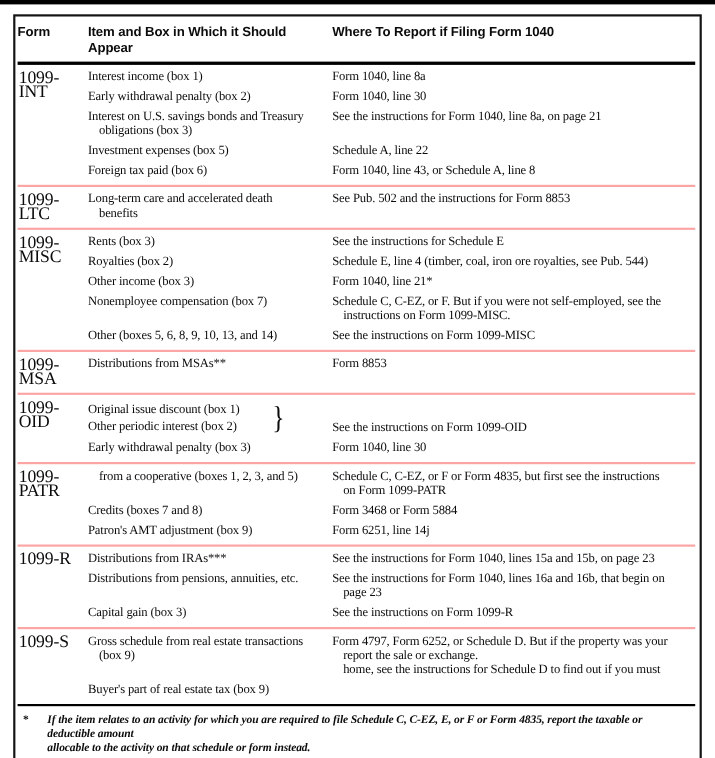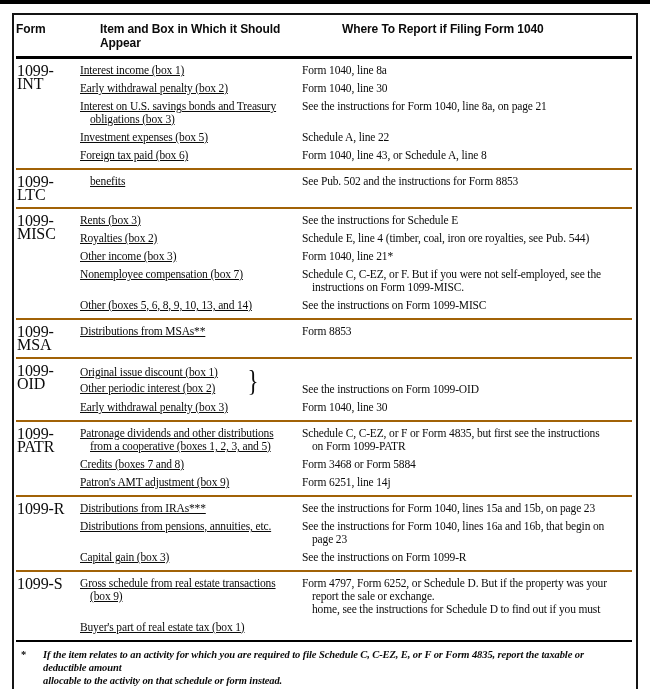--- a/index.html
+++ b/index.html
@@ -29,50 +29,49 @@
   .thead {
     display: grid;
     grid-template-columns: 64px 222px 1fr;
     padding: 7px 0 6px 0;
     border-bottom: 3px solid #000;
     font-family: "Liberation Sans", sans-serif;
     font-weight: 700;
     font-size: 12px;
     line-height: 14px;
     letter-spacing: -0.1px;
-    gap: 20px;
   }
   
   .section {
     display: grid;
     grid-template-columns: 64px 1fr;
     padding: 5px 0 6px 0;
   }
-  .section + .section { border-top: 2px solid #a16207; }
+  .section + .section { border-top: 2px solid #fca5a5; }
   .form {
     font-size: 16px;
     line-height: 13px;
     padding-left: 1px;
     letter-spacing: -0.1px;
   }
   .rows { display: block; }
   .row {
     display: grid;
     grid-template-columns: 222px 1fr;
   }
   .row + .row { margin-top: 5px; }
   .ln {
     font-size: 11.5px;
     line-height: 13px;
     letter-spacing: -0.15px;
     padding-left: 10px;
     text-indent: -10px;
   }
   .ln.cont { padding-left: 20px; }
-  .item { padding-right: 0; text-decoration: underline; }
+  .item { padding-right: 0; }
   .report { padding-right: 2px; }
   
   .brace-row .item { position: relative; }
   .brace-row .item .ln { line-height: 16px; }
   .brace {
     position: absolute;
     left: 166px;
     top: 0;
     font-size: 29px;
     line-height: 32px;
@@ -159,20 +158,21 @@
               <div class="ln">Form 1040, line 43, or Schedule A, line 8</div>
             </div>
           </div>
         </div>
       </div>
       <div class="section">
         <div class="form">1099-LTC</div>
         <div class="rows">
           <div class="row">
             <div class="item">
+              <div class="ln">Long-term care and accelerated death</div>
               <div class="ln cont">benefits</div>
             </div>
             <div class="report">
               <div class="ln">See Pub. 502 and the instructions for Form 8853</div>
             </div>
           </div>
         </div>
       </div>
       <div class="section">
         <div class="form">1099-MISC</div>
@@ -254,21 +254,20 @@
               <div class="ln">Form 1040, line 30</div>
             </div>
           </div>
         </div>
       </div>
       <div class="section">
         <div class="form">1099-PATR</div>
         <div class="rows">
           <div class="row">
             <div class="item">
-              <div class="ln">Patronage dividends and other distributions</div>
               <div class="ln cont">from a cooperative (boxes 1, 2, 3, and 5)</div>
             </div>
             <div class="report">
               <div class="ln">Schedule C, C-EZ, or F or Form 4835, but first see the instructions</div>
               <div class="ln cont">on Form 1099-PATR</div>
             </div>
           </div>
           <div class="row">
             <div class="item">
               <div class="ln">Credits (boxes 7 and 8)</div>
@@ -326,21 +325,21 @@
               <div class="ln cont">(box 9)</div>
             </div>
             <div class="report">
               <div class="ln">Form 4797, Form 6252, or Schedule D. But if the property was your</div>
               <div class="ln cont">report the sale or exchange.</div>
               <div class="ln cont">home, see the instructions for Schedule D to find out if you must</div>
             </div>
           </div>
           <div class="row">
             <div class="item">
-              <div class="ln">Buyer's part of real estate tax (box 1)</div>
+              <div class="ln">Buyer's part of real estate tax (box 9)</div>
             </div>
           </div>
         </div>
       </div>
     </div>
   <div id="footnotes" class="footnotes">
       <div class="footnote">
         <div class="fn-marker">*</div>
         <div class="fn-text">
           <div class="fn-line">If the item relates to an activity for which you are required to file Schedule C, C-EZ, E, or F or Form 4835, report the taxable or deductible amount</div>

